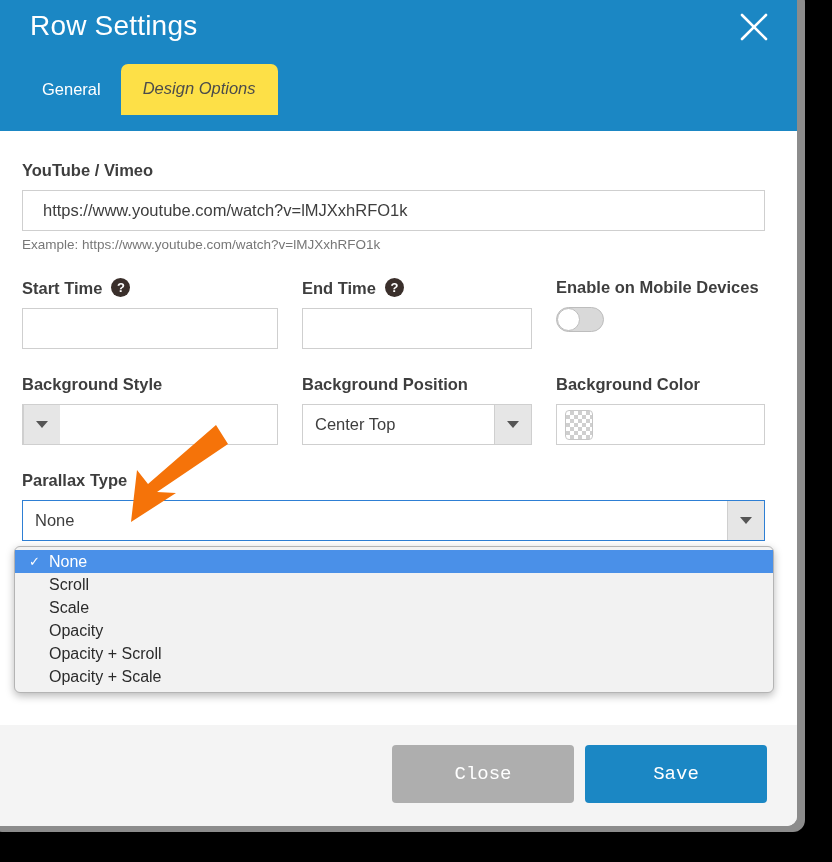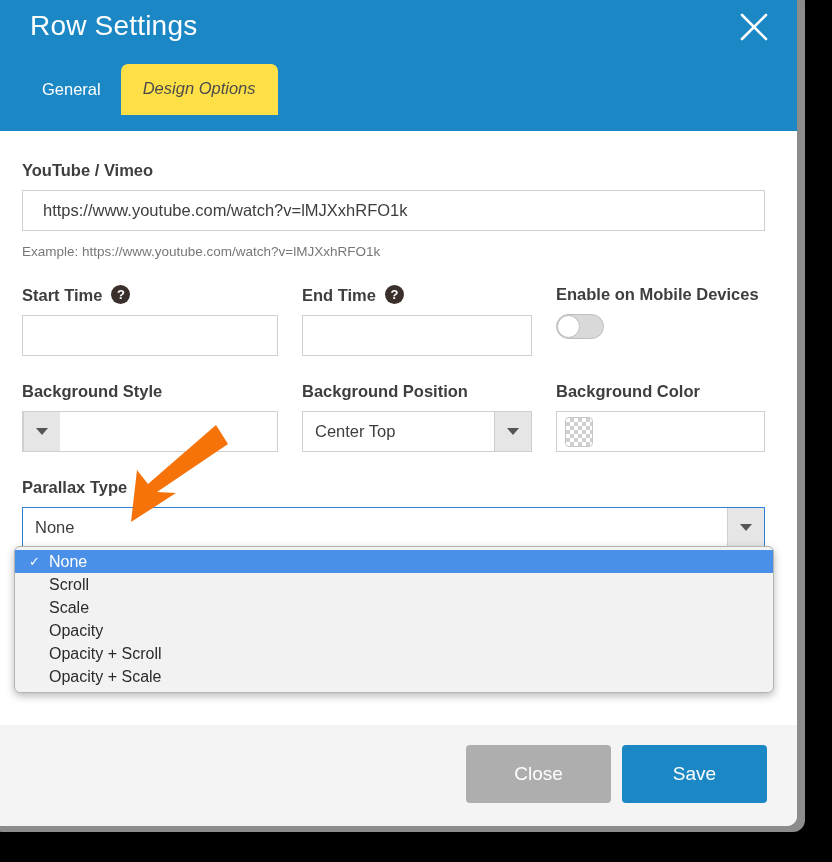--- a/index.html
+++ b/index.html
@@ -132,21 +132,21 @@
     color: #3e3e3e;
     padding: 0 20px;
     font-family: "Liberation Sans", sans-serif;
     outline: none;
     border-radius: 0;
   }
 
   .hint {
     font-size: 13.5px;
     color: #777777;
-    margin-top: 13px;
+    margin-top: 6px;
     margin-bottom: 0;
   }
 
   .row3 {
     display: flex;
     gap: 24px;
     margin-top: 26px;
   }
   .col-a { width: 256px; flex: 0 0 auto; }
   .col-b { width: 230px; flex: 0 0 auto; }
@@ -291,24 +291,24 @@
     position: absolute;
     right: 30px;
     top: 20px;
     display: flex;
     gap: 11px;
   }
   .btn {
     border: none;
     border-radius: 4px;
     font-size: 19px;
-    font-family: Liberation Sans, sans-serif;
+    font-family: Liberation Mono, monospace;
     color: #ffffff;
     height: 58px;
-    width: 145px;
+    width: 182px;
     cursor: pointer;
   }
   .btn-close { background: #aeaeae; }
   .btn-save  { background: #1b87c4; }
 
   
   #anno-arrow {
     position: absolute;
     left: 0;
     top: 0;

